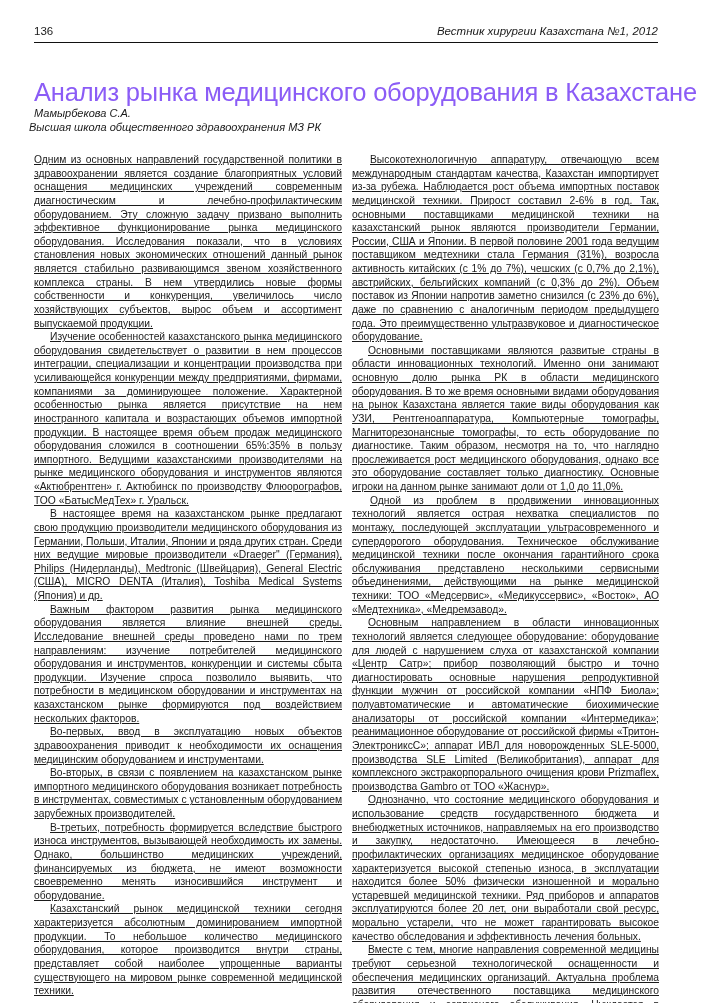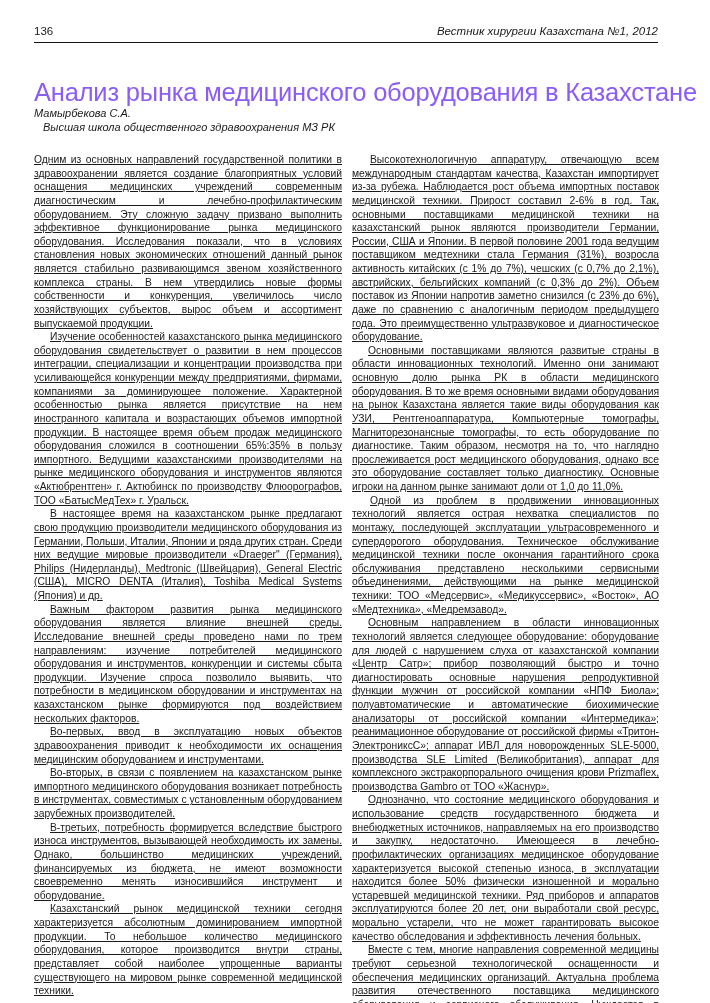--- a/index.html
+++ b/index.html
@@ -5,21 +5,21 @@
   html, body { margin: 0; padding: 0; background: #ffffff; }
   body { width: 710px; height: 1003px; position: relative; overflow: hidden;
          font-family: "Liberation Sans", sans-serif; color: #1a1a1a; }
   .running-head { position: absolute; left: 34px; top: 24px; width: 624px; height: 18px;
                   border-bottom: 1.3px solid #111; }
   .page-num { position: absolute; left: 0; top: 1px; font-size: 11.5px; }
   .journal { position: absolute; right: 0; top: 1px; font-size: 11.5px; font-style: italic; }
   .title { position: absolute; left: 34px; top: 78px; font-size: 25.5px; font-weight: normal;
            margin: 0; letter-spacing: -0.2px; white-space: nowrap; color: #8b5cf6; }
   .author { position: absolute; left: 34px; top: 107px; font-size: 11px; font-style: italic; }
-  .affil { position: absolute; left: 43px; top: 121px; font-size: 11px; font-style: italic; }
+  .affil { position: absolute; left: 29px; top: 121px; font-size: 11px; font-style: italic; }
   .col { position: absolute; top: 153px; width: 308px; font-size: 10.3px; line-height: 13.62px;
          text-align: justify; hyphens: manual; }
   .col.left { left: 34px; }
   .col.right { left: 352px; width: 307px; }
   .col p { margin: 0; text-indent: 0; text-decoration: underline; }
   .col p.ind { text-indent: 16px; }
   .col p.ind2 { text-indent: 18px; }
 </style>
 </head>
 <body>

